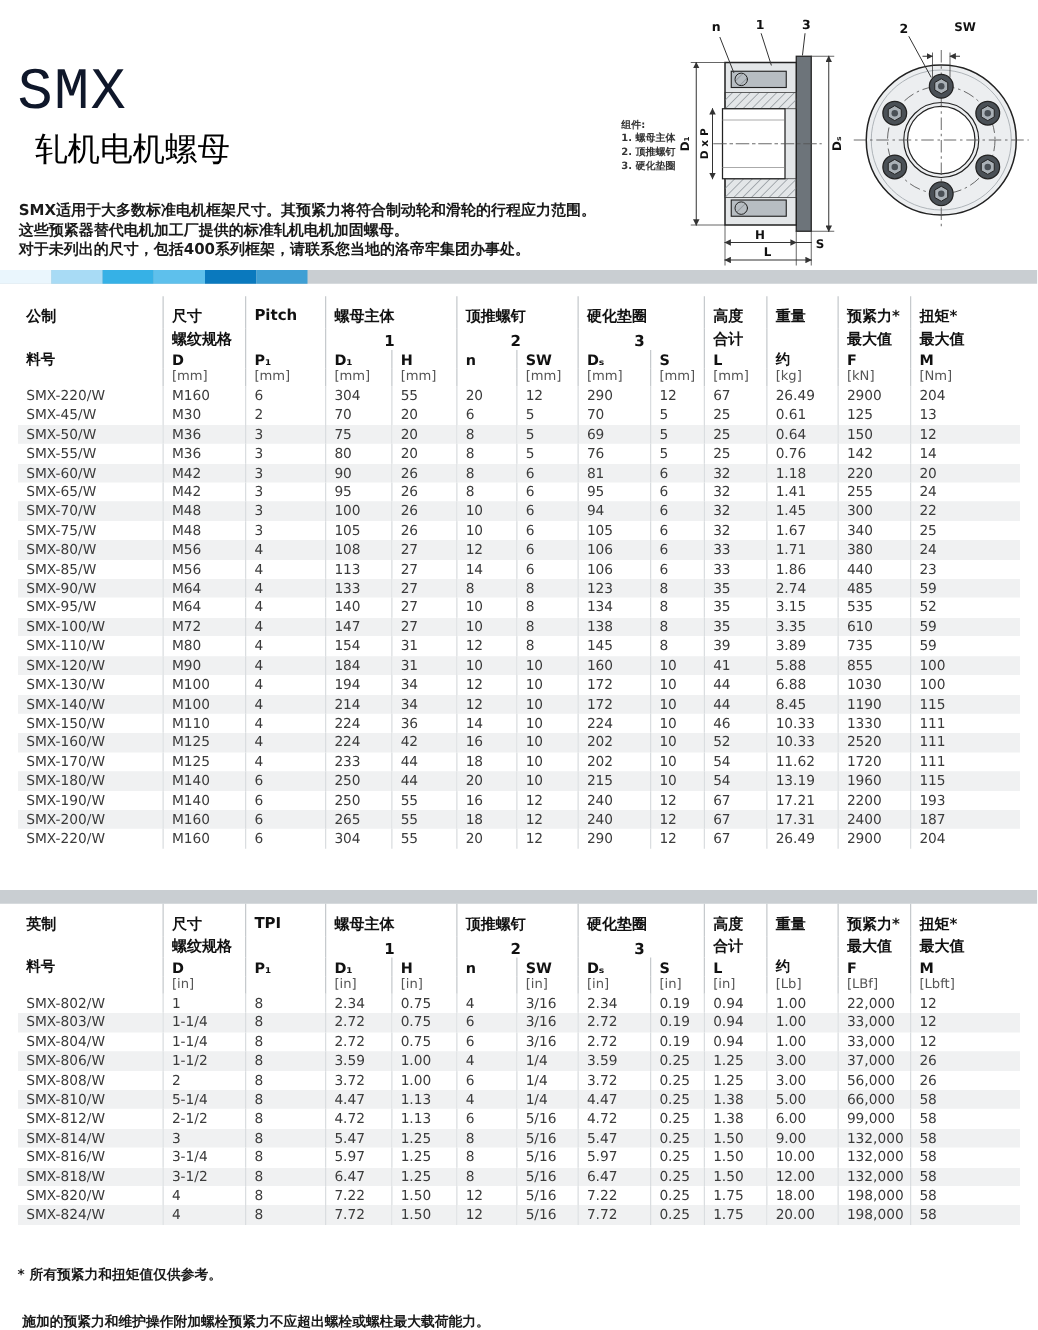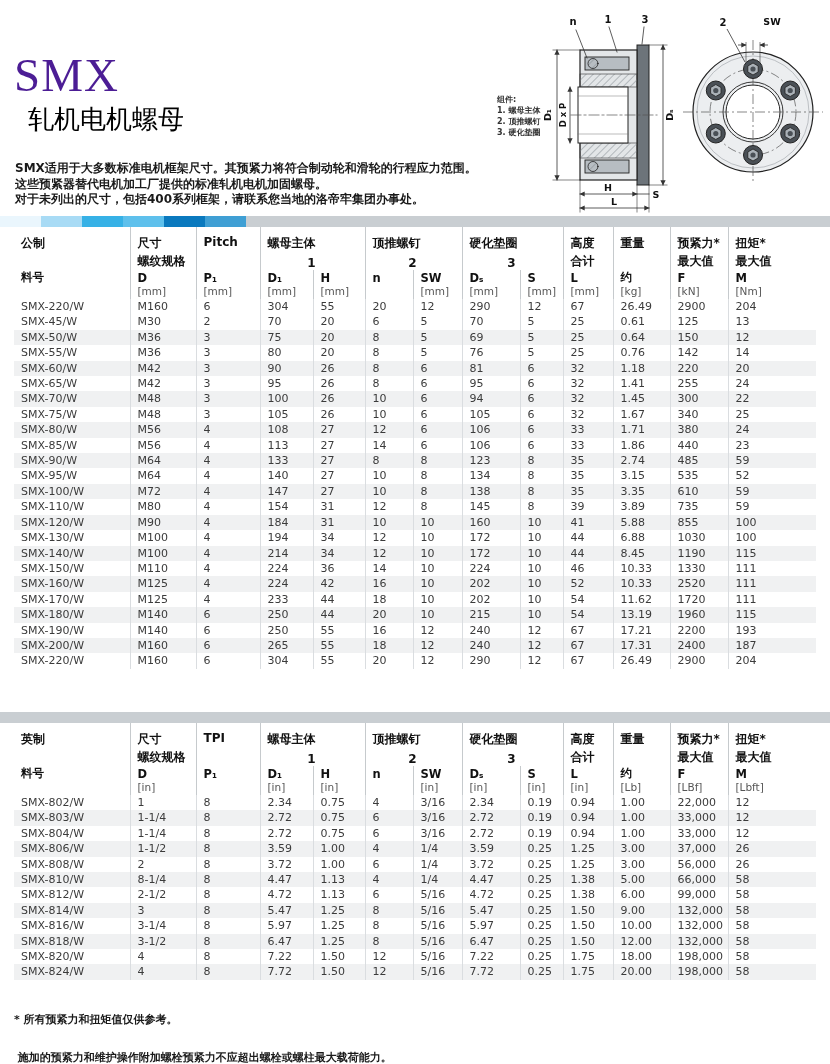--- a/index.html
+++ b/index.html
@@ -1,38 +1,38 @@
 <!DOCTYPE html>
 <html><head>
 <meta charset="utf-8">
 <style>
   * { box-sizing: border-box; margin: 0; padding: 0; }
   html,body { background:#fff; }
   body { font-family:"DejaVu Sans","Liberation Sans",sans-serif; color:#222; }
   #page { position:relative; width:830px; height:1064px; background:#fff; overflow:hidden; }
 
-  .title { position:absolute; left:14px; top:48px; font-family:Liberation Serif, serif;
-           font-size:47px; font-weight:300; letter-spacing:1px; color:#4c1d95; }
+  .title { position:absolute; left:14px; top:48px; font-family:Liberation Mono, monospace;
+           font-size:47px; font-weight:300; letter-spacing:1px; color:#0f172a; }
   .subtitle { position:absolute; left:28px; top:102px; font-size:26px; font-weight:400; color:#000000; }
   .desc { position:absolute; left:15px; top:161px; font-size:12px; font-weight:700; color:#1a1a1a; line-height:15.5px; }
 
   
   .diagram { position:absolute; left:485px; top:12px; width:345px; height:205px; }
   .legend { position:absolute; left:12px; top:82px; font-size:8px; line-height:11px; color:#333; font-weight:700; }
   svg text { font-family:"DejaVu Sans",sans-serif; }
 
   
   .bar { position:absolute; left:0; width:830px; height:11px; display:flex; background:#c9ced2; }
   #bar-metric { top:216px; }
   #bar-imperial { top:712px; }
   .bar span { height:11px; width:41px; flex:0 0 41px; }
 
   
   .tblwrap { position:absolute; left:14px; width:802px; }
-  #metric-wrap { top:227px; }
+  #metric-wrap { top:237px; }
   #imperial-wrap { top:723px; }
   table.dtable { border-collapse:collapse; table-layout:fixed; width:802px; }
   .dtable th, .dtable td { text-align:left; padding:0 2px 0 7px; overflow:hidden; white-space:nowrap; }
   .dtable thead th { border-left:1px solid #c6cacd; font-weight:700; color:#111; }
   .dtable thead tr th:first-child { border-left:none; }
   .hg { font-size:12px; height:26px; vertical-align:top; padding-top:8px !important; }
   .hs { font-size:12px; height:17px; vertical-align:bottom; }
   .hy { font-size:11.5px; height:15px; vertical-align:bottom; }
   .hu { font-size:10.5px; font-weight:400 !important; color:#555 !important; height:14px; vertical-align:top; }
   .ctr { text-align:center !important; padding-left:0 !important; }
@@ -740,21 +740,21 @@
             <td>1/4</td>
             <td>3.72</td>
             <td>0.25</td>
             <td>1.25</td>
             <td>3.00</td>
             <td>56,000</td>
             <td>26</td>
           </tr>
           <tr>
             <td>SMX-810/W</td>
-            <td>8-1/4</td>
+            <td>5-1/4</td>
             <td>8</td>
             <td>4.47</td>
             <td>1.13</td>
             <td>4</td>
             <td>1/4</td>
             <td>4.47</td>
             <td>0.25</td>
             <td>1.38</td>
             <td>5.00</td>
             <td>66,000</td>

